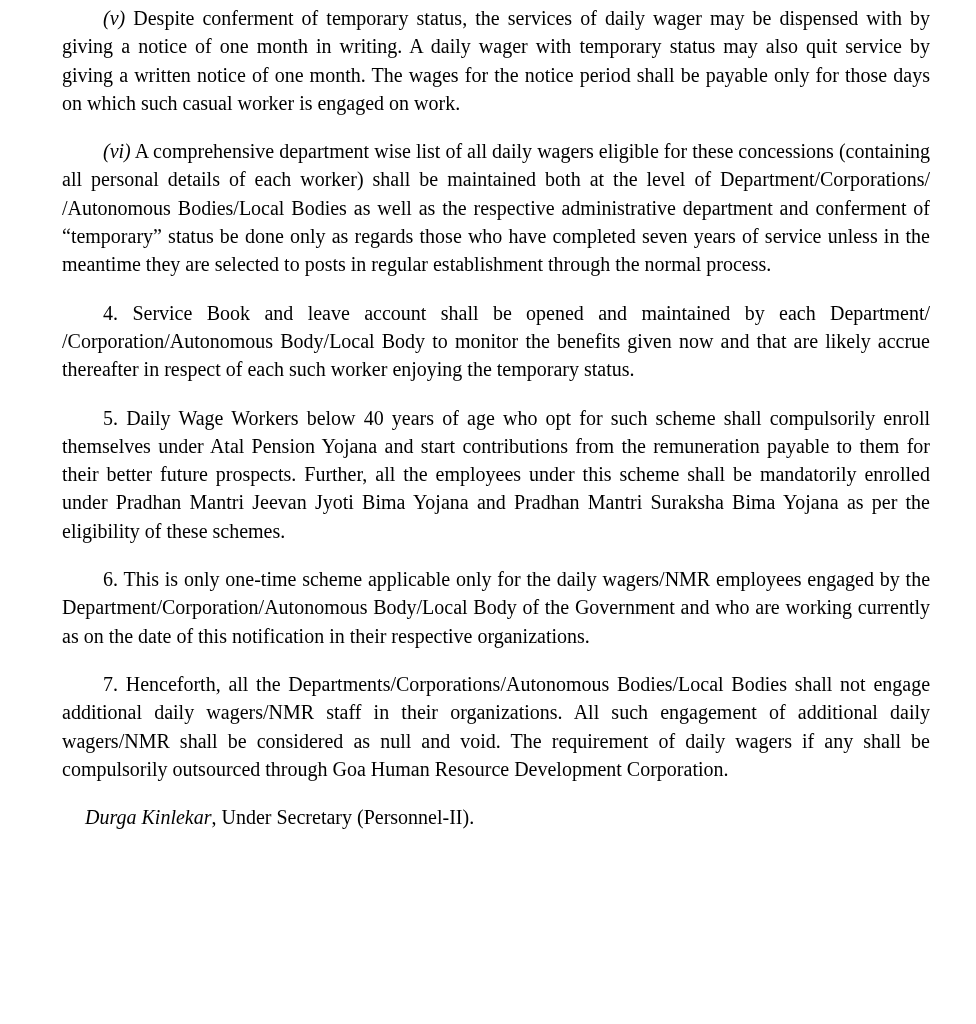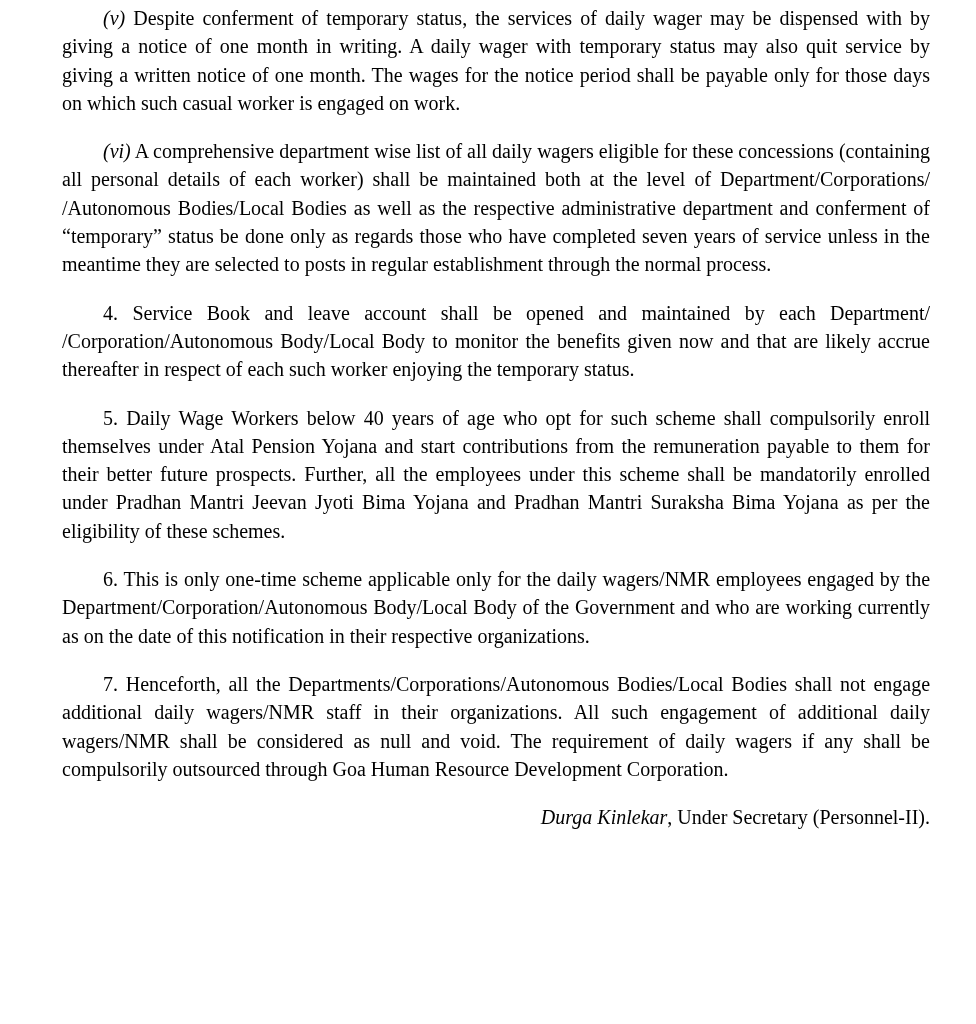--- a/index.html
+++ b/index.html
@@ -28,21 +28,21 @@
   .marker-italic { font-style: italic; }
   .marker-roman { font-style: normal; }
   .by-order {
     margin: 0 0 20px 0;
     text-align: left;
     text-indent: 0;
     margin-left: 53px;
   }
   .signature {
     margin: 0;
-    text-align: right;
+    text-align: left;
     text-indent: 0;
     margin-left: 23px;
   }
   .italic { font-style: italic; }
 </style>
 </head>
 <body>
 
 <main class="page">
 

